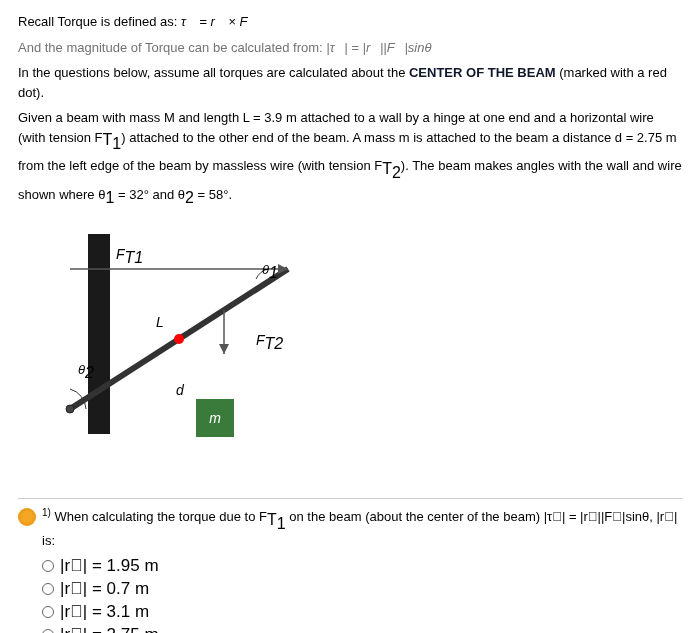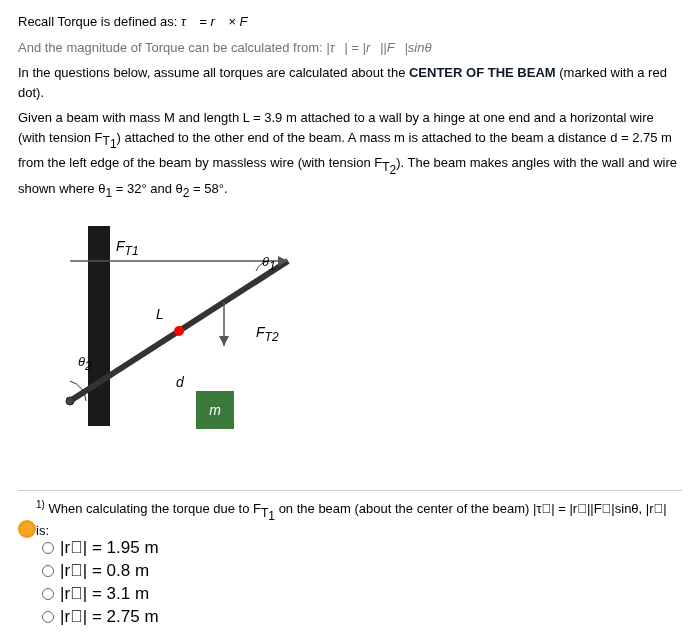--- a/index.html
+++ b/index.html
@@ -94,22 +94,23 @@
       font-style: italic;
     }
     
     .question-section {
       margin-top: 10px;
       border-top: 1px solid #ccc;
       padding-top: 8px;
     }
     .question-row {
       display: flex;
-      align-items: flex-end;
-      margin-bottom: 0;
+      align-items: flex-start;
+      gap: 6px;
+      margin-bottom: 8px;
     }
     .q-icon {
       width: 18px;
       height: 18px;
       background: radial-gradient(circle, #f5a623 40%, #e08800 100%);
       border-radius: 50%;
       flex-shrink: 0;
       margin-top: 1px;
     }
     .options-list {
@@ -123,21 +124,21 @@
       margin-bottom: 3px;
       font-size: 17px;
     }
     .radio-circle {
       width: 12px;
       height: 12px;
       border: 1px solid #666;
       border-radius: 50%;
       flex-shrink: 0;
     }
-    sub { font-size: 12px; }
+    sub { font-size: 16px; }
     sup { font-size: 10px; }
   </style>
 </head>
 <body>
 
 <div class="text-block">
   <span>Recall Torque is defined as: </span>
   <span style="font-style:italic;">τ⃗ = r⃗ × F⃗</span>
 </div>
 
@@ -217,21 +218,21 @@
     </div>
   </div>
 
   <ul class="options-list">
     <li>
       <div class="radio-circle"></div>
       <span>|r⃗| = 1.95 m</span>
     </li>
     <li>
       <div class="radio-circle"></div>
-      <span>|r⃗| = 0.8 m</span>
+      <span>|r⃗| = 0.7 m</span>
     </li>
     <li>
       <div class="radio-circle"></div>
       <span>|r⃗| = 3.1 m</span>
     </li>
     <li>
       <div class="radio-circle"></div>
       <span>|r⃗| = 2.75 m</span>
     </li>
   </ul>

